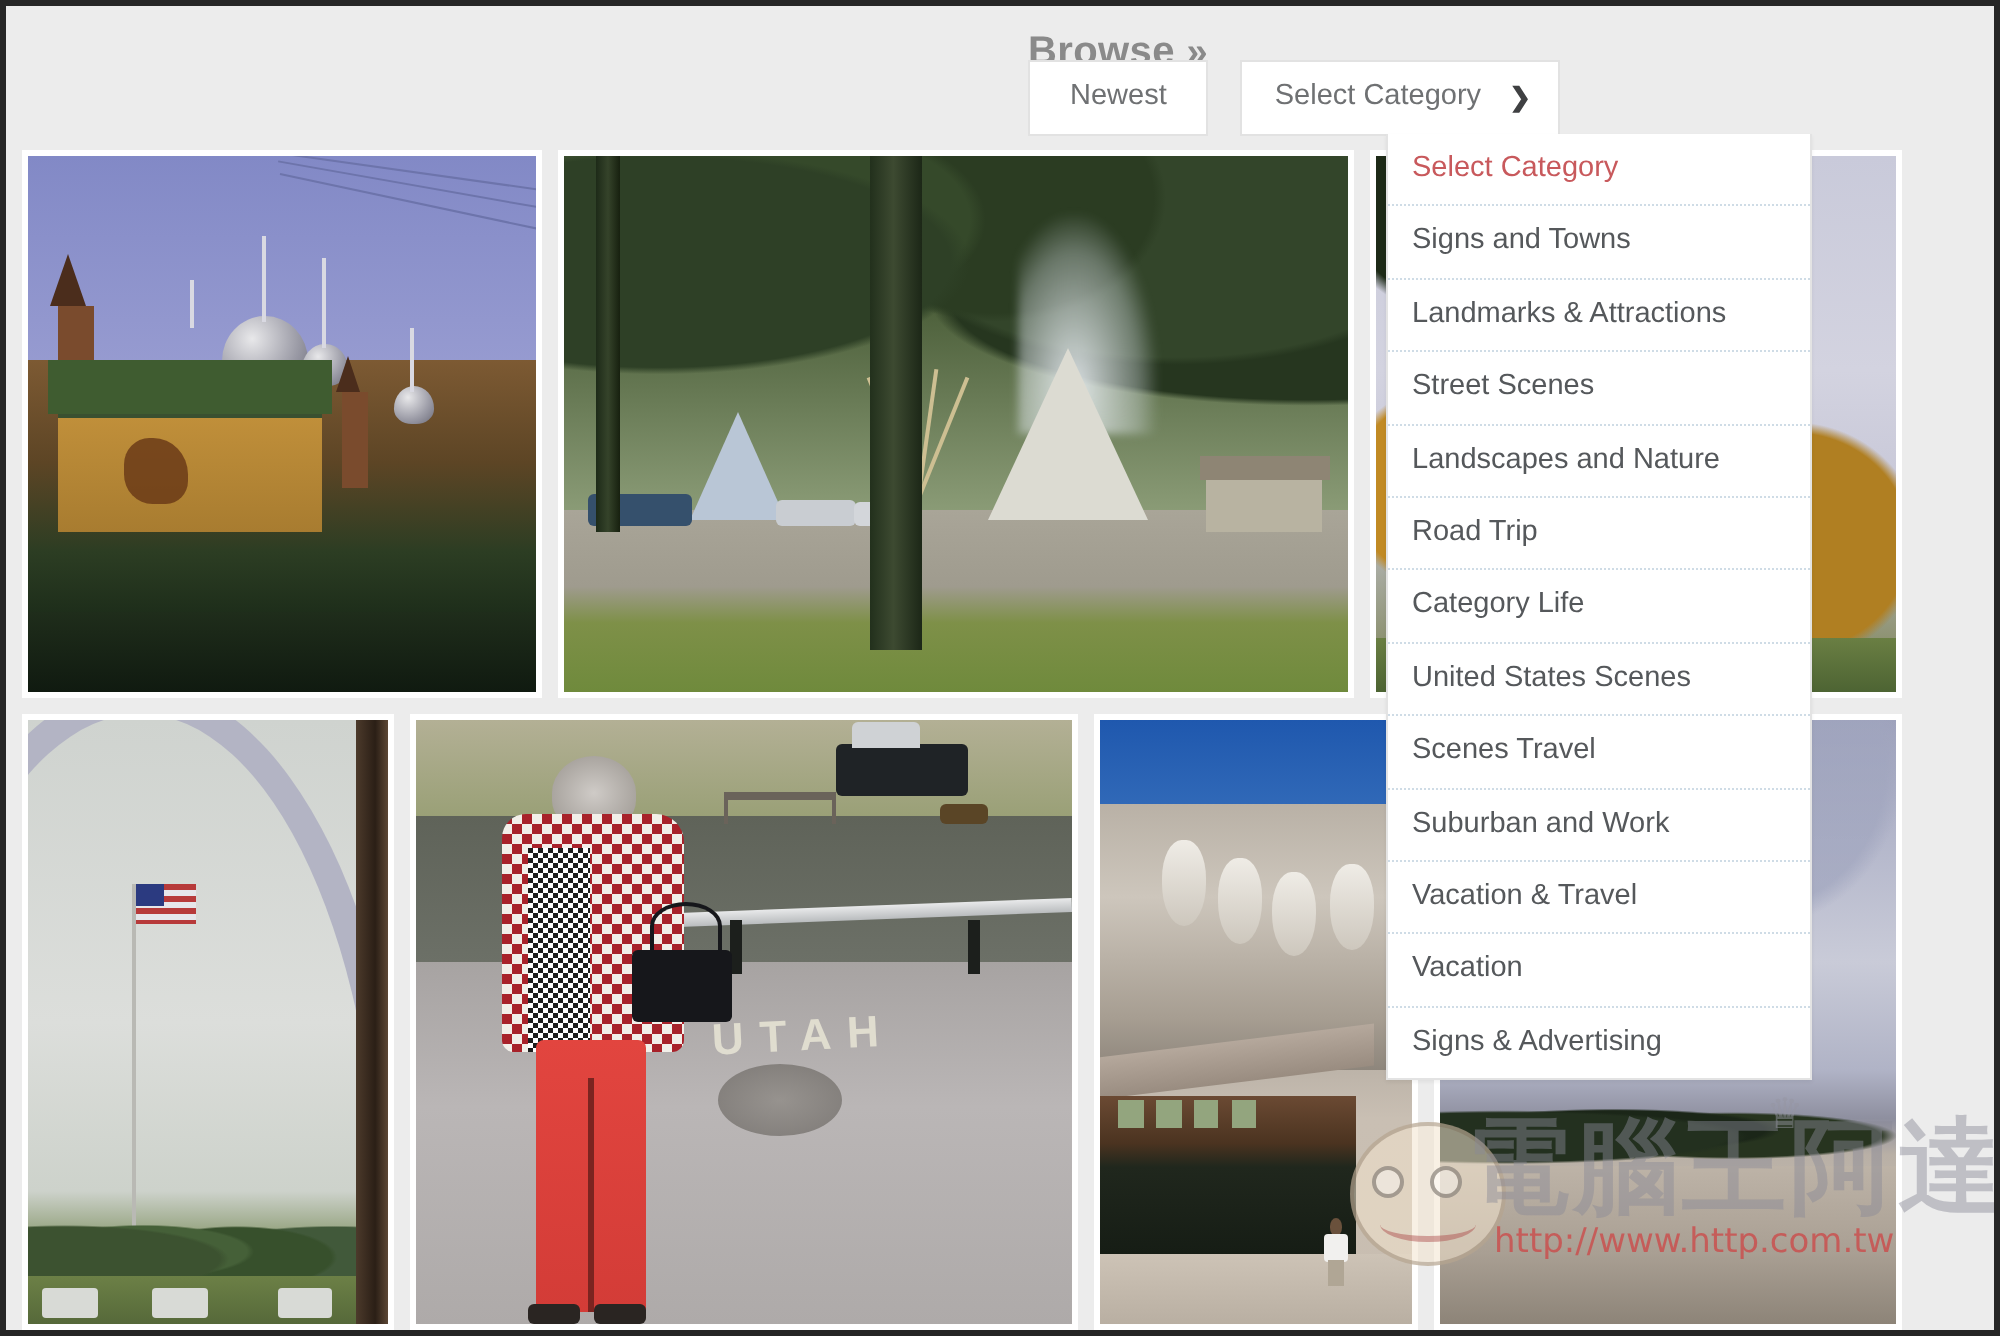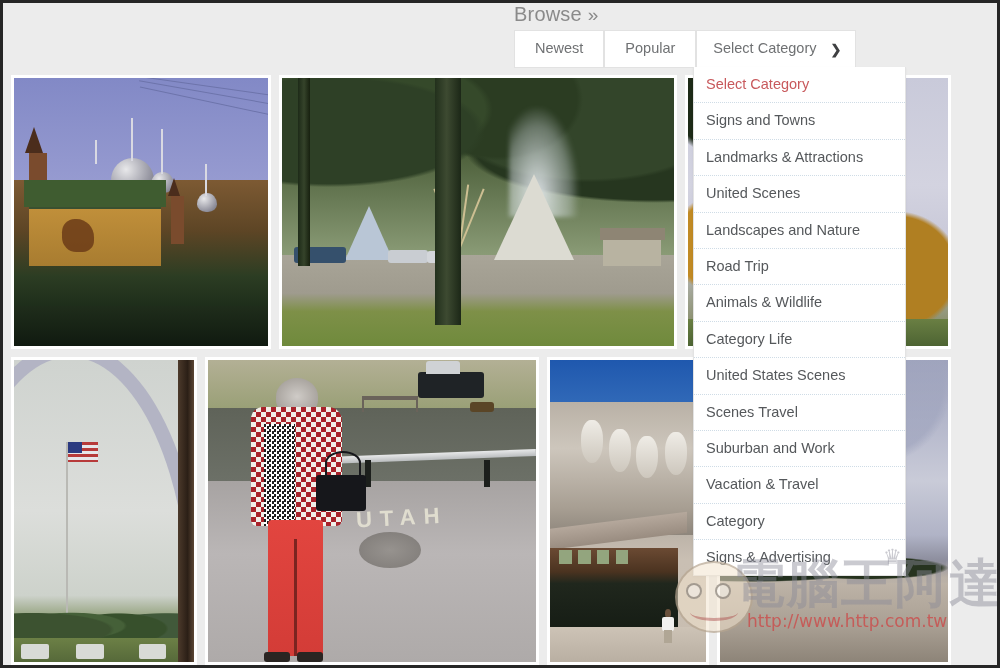--- a/index.html
+++ b/index.html
@@ -16,34 +16,35 @@
     border-top: 3px solid #262626;
     border-left: 3px solid #262626;
     border-right: 3px solid #262626;
     border-bottom: 3px solid #262626;
     overflow: hidden;
   }
 
   
   .browse-title {
     position: absolute;
-    left: 511px; top: 0;
+    left: 511px; top: 12px;
     font-size: 20px;
     color: #8a8a8a;
     letter-spacing: 0.2px;
     white-space: nowrap;
+    font-weight: bold;
   }
   .browse-chev { font-size: 19px; color: #8a8a8a; }
 
   .toolbar {
     position: absolute;
     left: 511px; top: 27px;
     display: flex;
     align-items: flex-end;
-    gap: 0;
+    gap: 16px;
   }
   .tb-btn {
     background: #fff;
     border: 1px solid #e2e2e2;
     color: #6f7173;
     font-size: 14.5px;
     padding: 10px 20px 11px 20px;
     line-height: 1;
     white-space: nowrap;
     cursor: pointer;
@@ -488,41 +489,39 @@
 
   </div>
 
   <div class="browse-title">
     <span>Browse</span>
     <span class="browse-chev">»</span>
   </div>
 
   <div class="toolbar">
     <button class="tb-btn">Newest</button>
-    <button class="tb-btn">Popular</button>
     <button class="tb-btn wide">
       <span>Select Category</span>
       <span class="chev-down">❯</span>
     </button>
   </div>
 
   <div class="dropdown">
     <div class="dd-item placeholder">Select Category</div>
     <div class="dd-item">Signs and Towns</div>
     <div class="dd-item">Landmarks &amp; Attractions</div>
-    <div class="dd-item">United Scenes</div>
+    <div class="dd-item">Street Scenes</div>
     <div class="dd-item">Landscapes and Nature</div>
     <div class="dd-item">Road Trip</div>
-    <div class="dd-item">Animals &amp; Wildlife</div>
     <div class="dd-item">Category Life</div>
     <div class="dd-item">United States Scenes</div>
     <div class="dd-item">Scenes Travel</div>
     <div class="dd-item">Suburban and Work</div>
     <div class="dd-item">Vacation &amp; Travel</div>
-    <div class="dd-item">Category</div>
+    <div class="dd-item">Vacation</div>
     <div class="dd-item">Signs &amp; Advertising</div>
 
   </div>
 
   <div class="watermark">
     <div class="wm-face">
       <div class="eye l"></div>
       <div class="eye r"></div>
       <div class="mouth"></div>
     </div>

